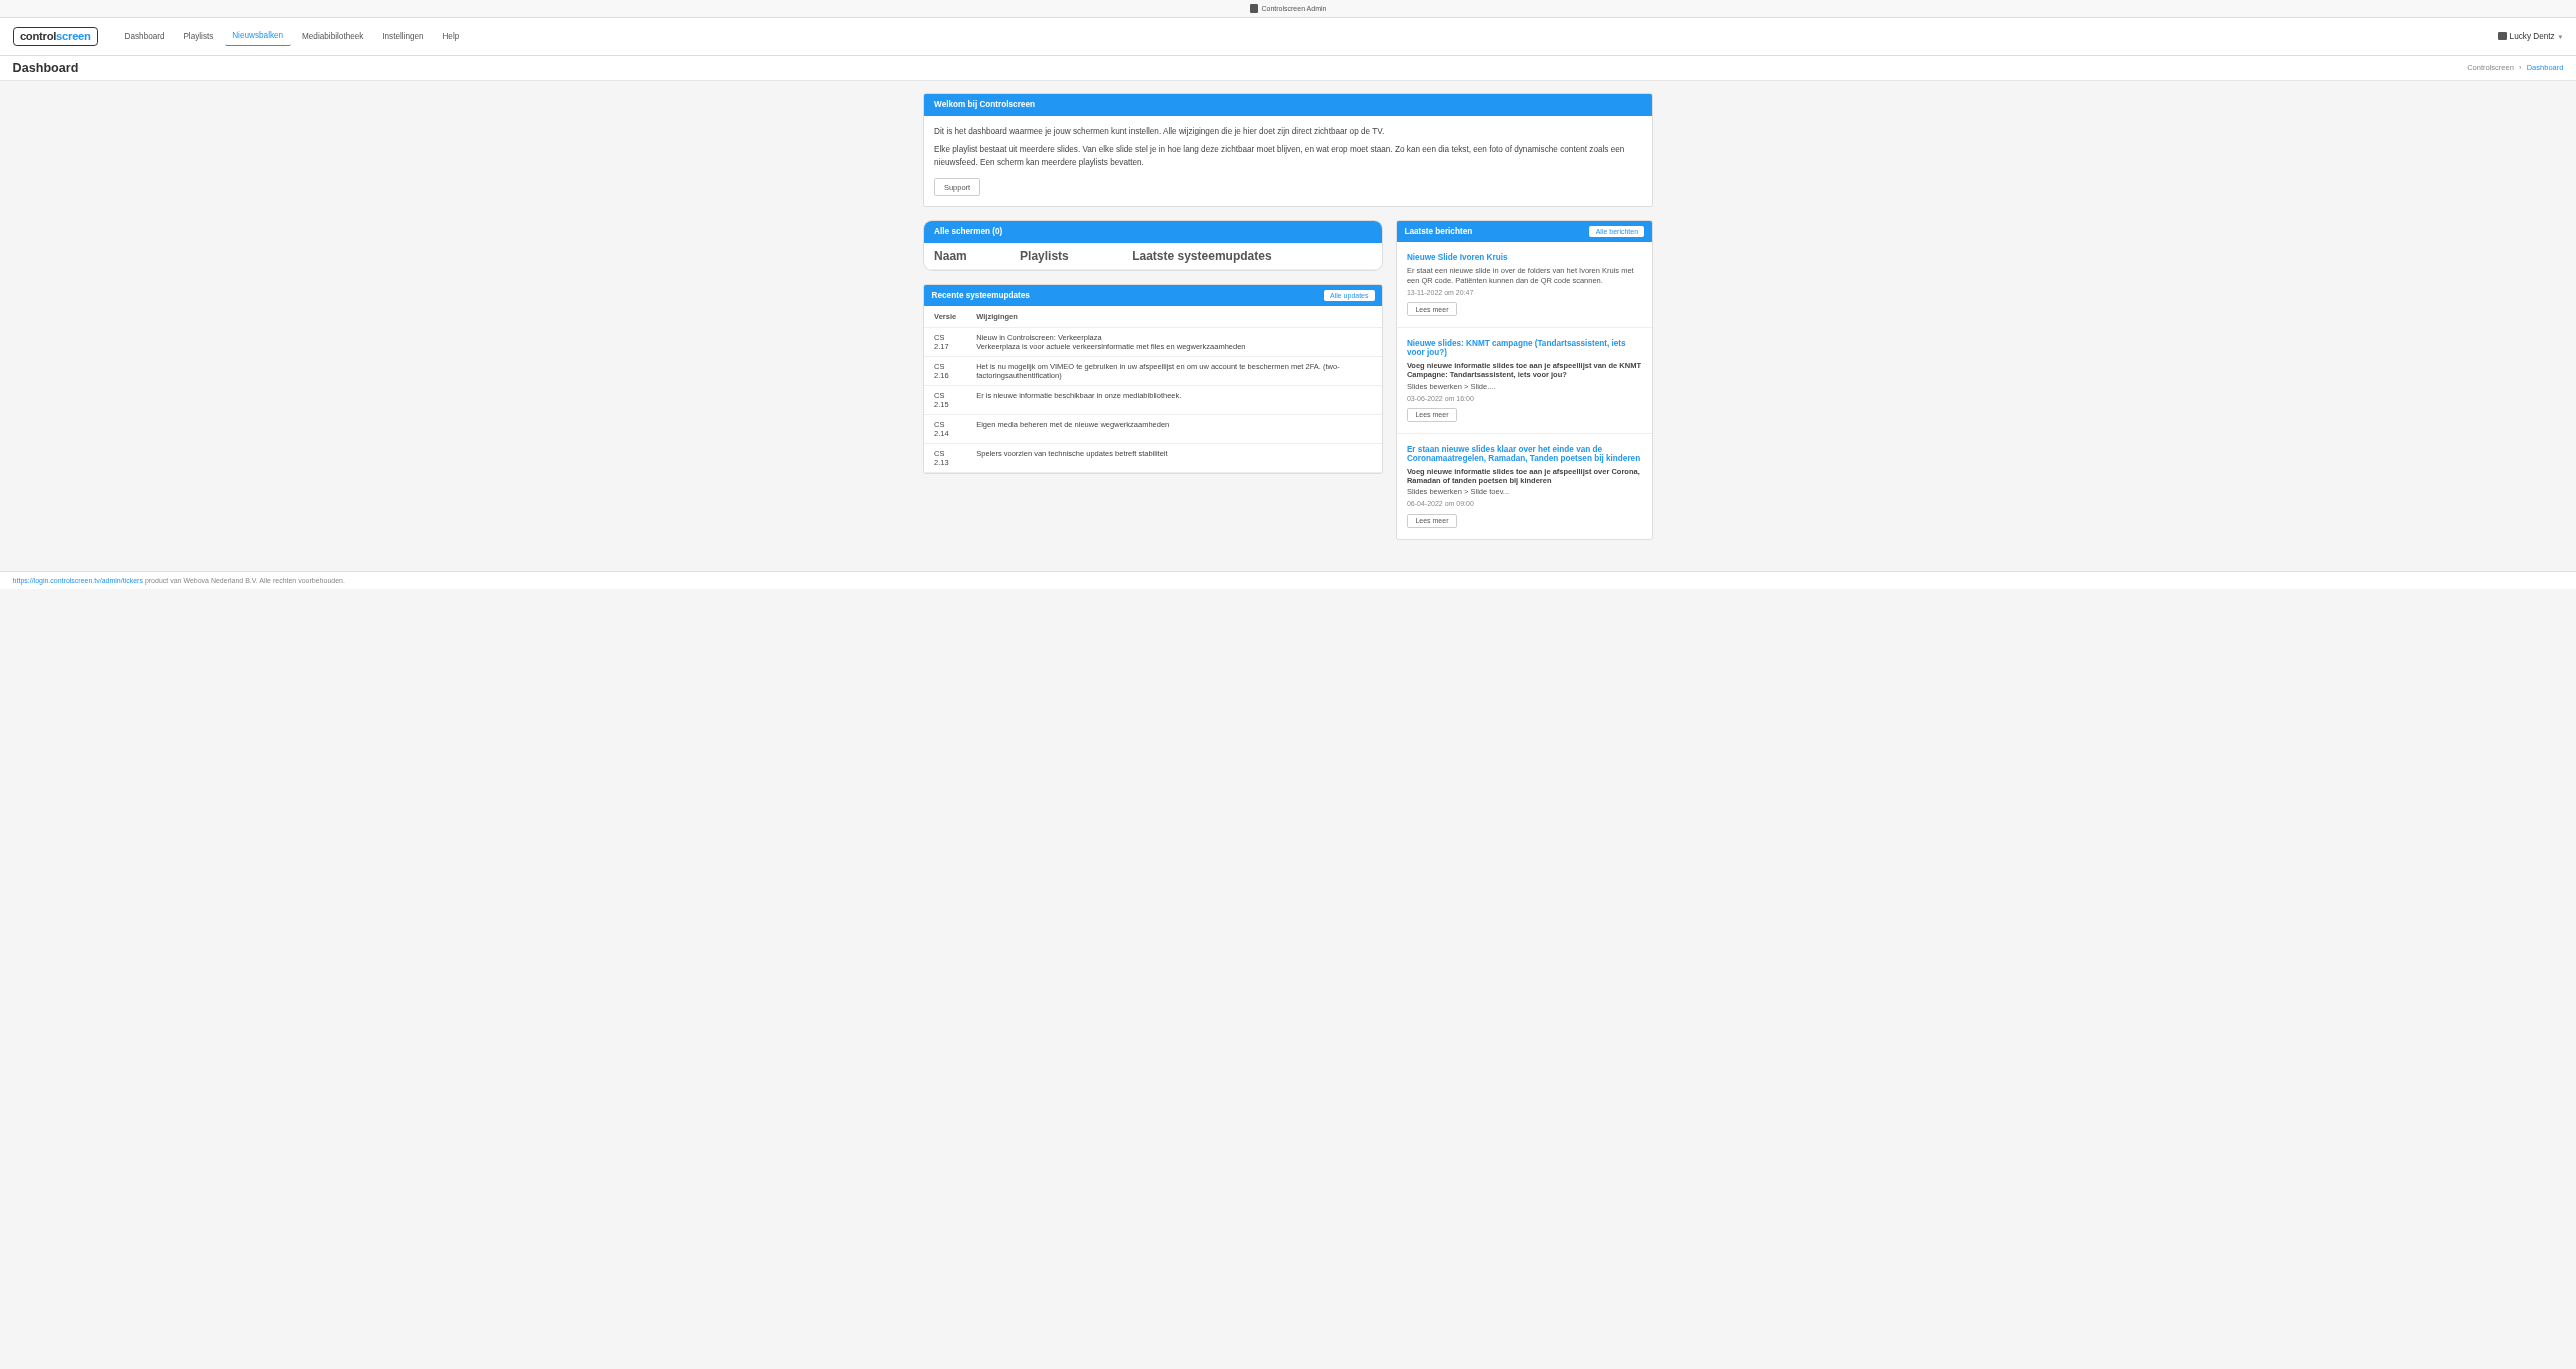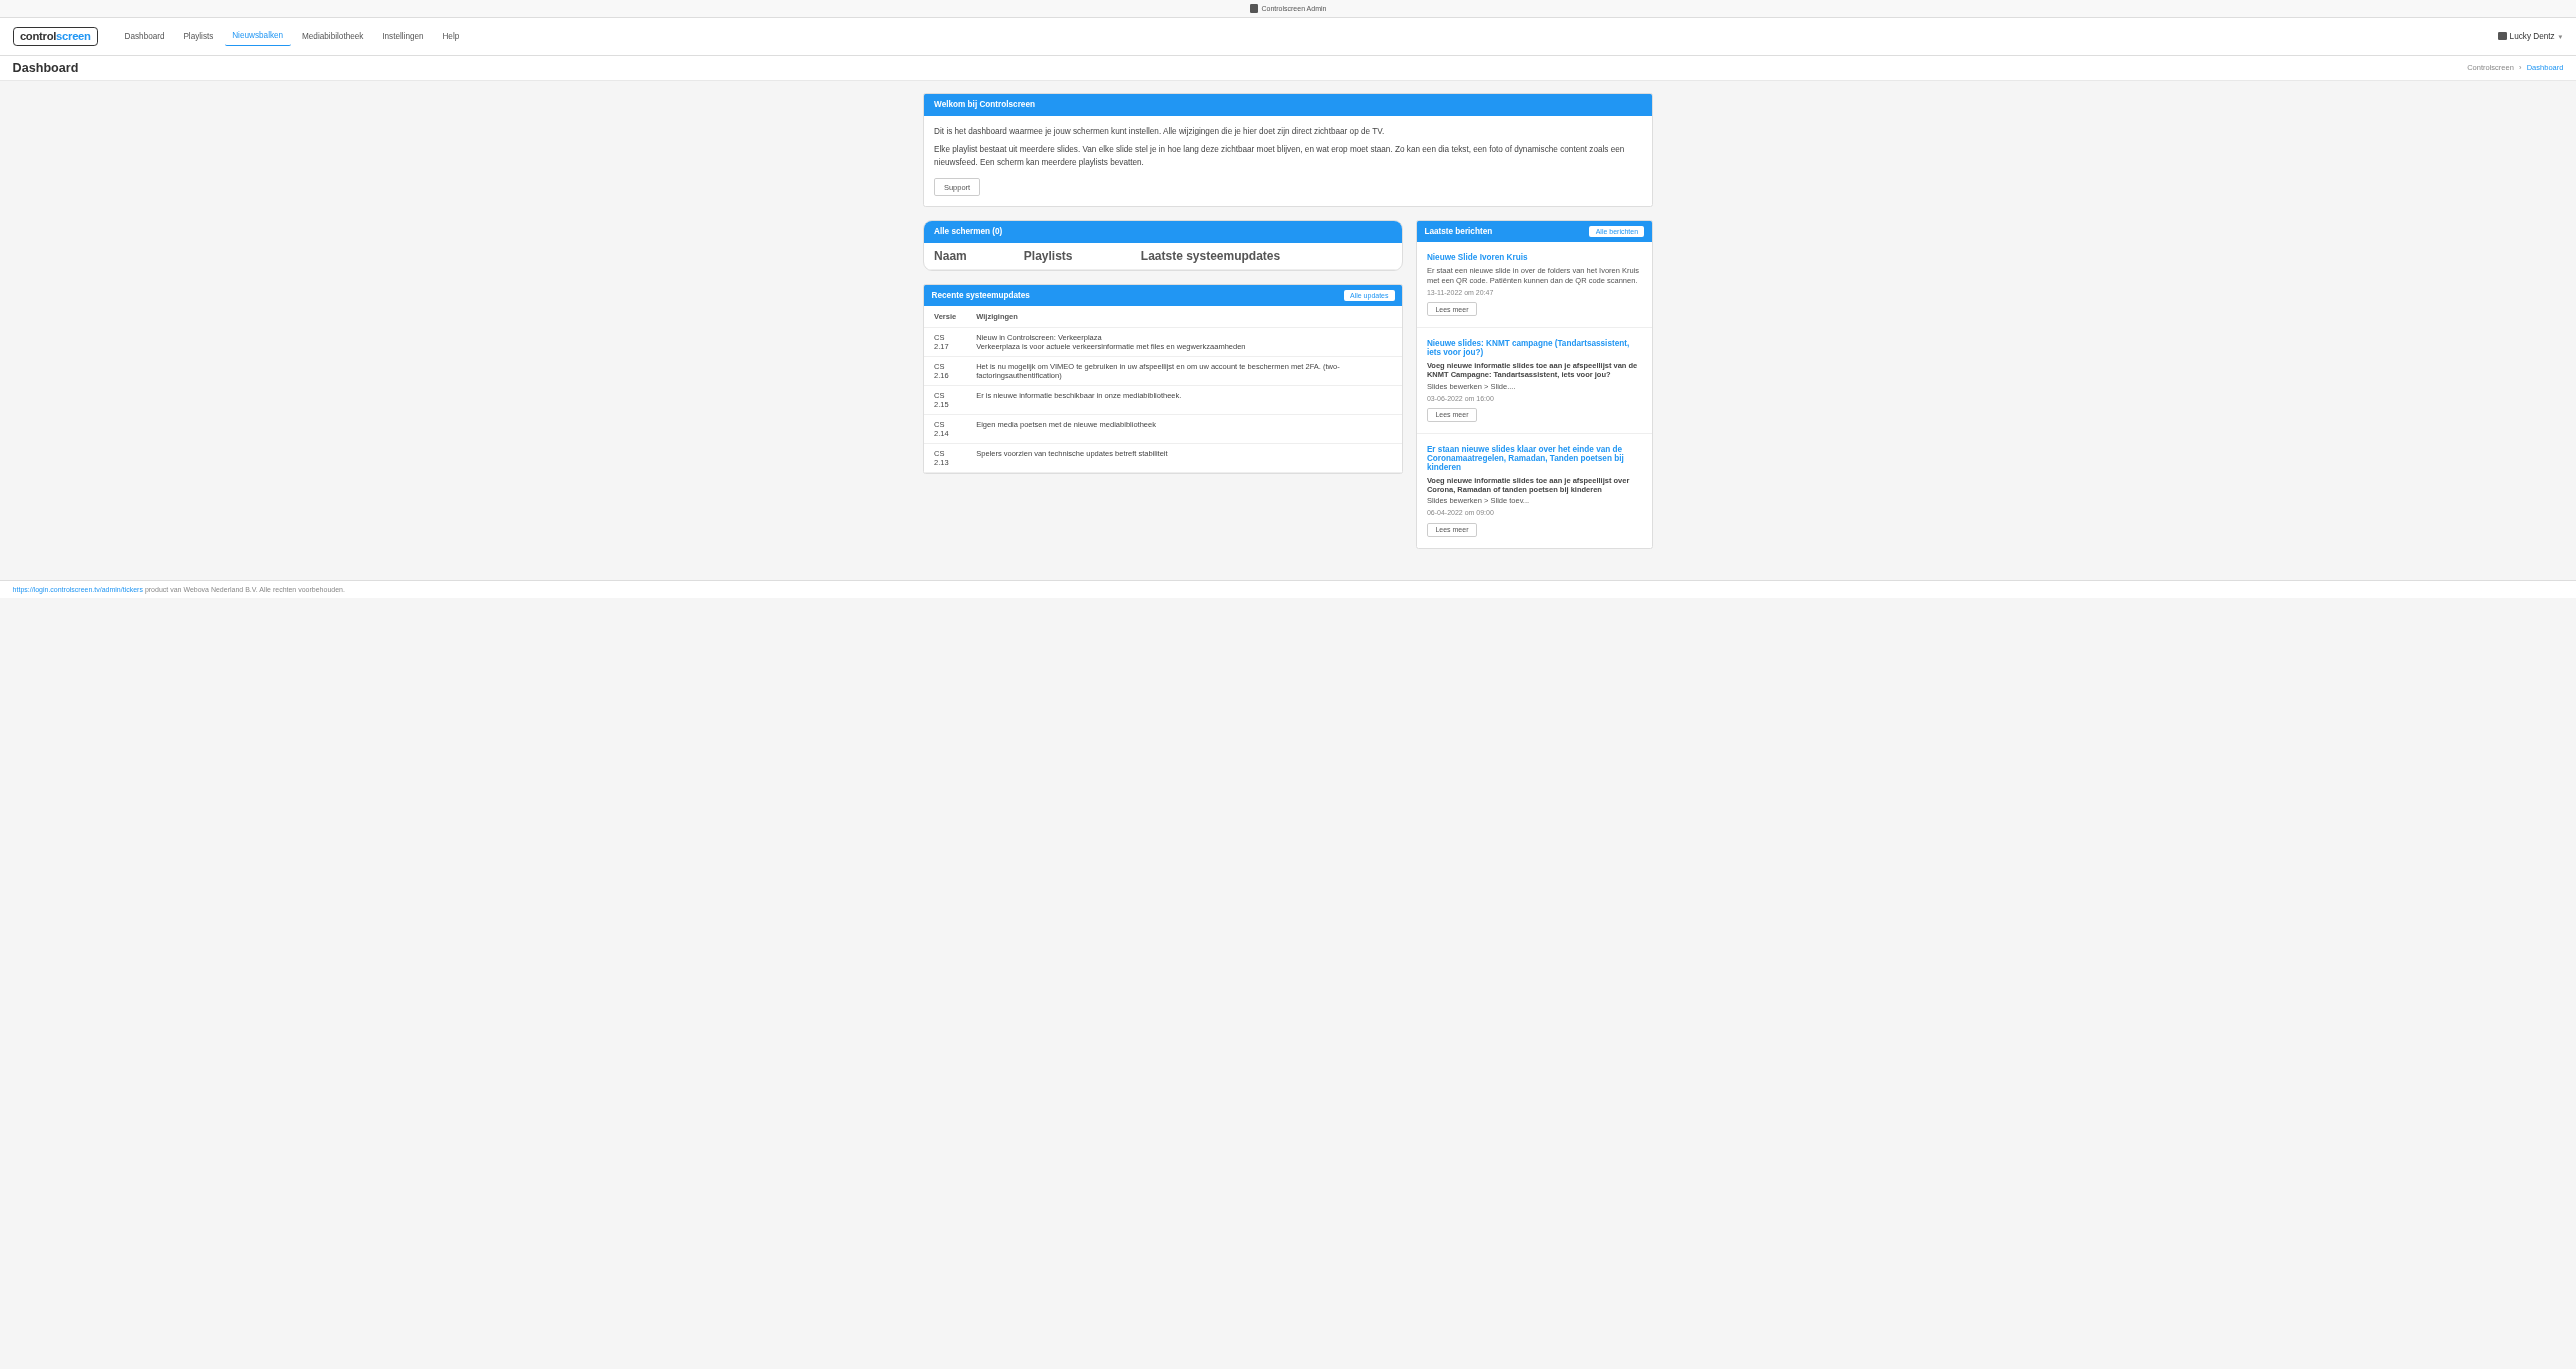--- a/index.html
+++ b/index.html
@@ -135,21 +135,21 @@
       margin-top: 2.5px;
     }
 
     
     .two-col {
       display: flex;
       gap: 12.6px;
       align-items: flex-start;
     }
     .col-left { flex: 1; }
-    .col-right { width: 237px; }
+    .col-right { width: 257px; }
 
     
     .screens-card {
       background: #fff;
       border: 0.6px solid #ddd;
       border-radius: 9px;
       margin-bottom: 12.6px;
       overflow: hidden;
     }
     .screens-table { width: 100%; border-collapse: collapse; }
@@ -345,21 +345,21 @@
                 <td style="white-space: pre-line; margin-top: 46px;">Het is nu mogelijk om VIMEO te gebruiken in uw afspeellijst en om uw account te beschermen met 2FA. (two-factoringsauthentification)</td>
               </tr>
               <tr>
                 <td class="version-cell" style="white-space: pre-line;">CS
 2.15</td>
                 <td style="white-space: pre-line;">Er is nieuwe informatie beschikbaar in onze mediabibliotheek.</td>
               </tr>
               <tr>
                 <td class="version-cell" style="white-space: pre-line;">CS
 2.14</td>
-                <td style="white-space: pre-line;">Eigen media poetsen met de nieuwe mediabibliotheek</td>
+                <td style="white-space: pre-line;">Eigen media beheren met de nieuwe wegwerkzaamheden</td>
               </tr>
               <tr>
                 <td class="version-cell" style="white-space: pre-line;">CS
 2.13</td>
                 <td style="white-space: pre-line;">Spelers voorzien van technische updates betreft stabiliteit</td>
               </tr>
             </tbody>
         </table>
       </div>
     </div>

